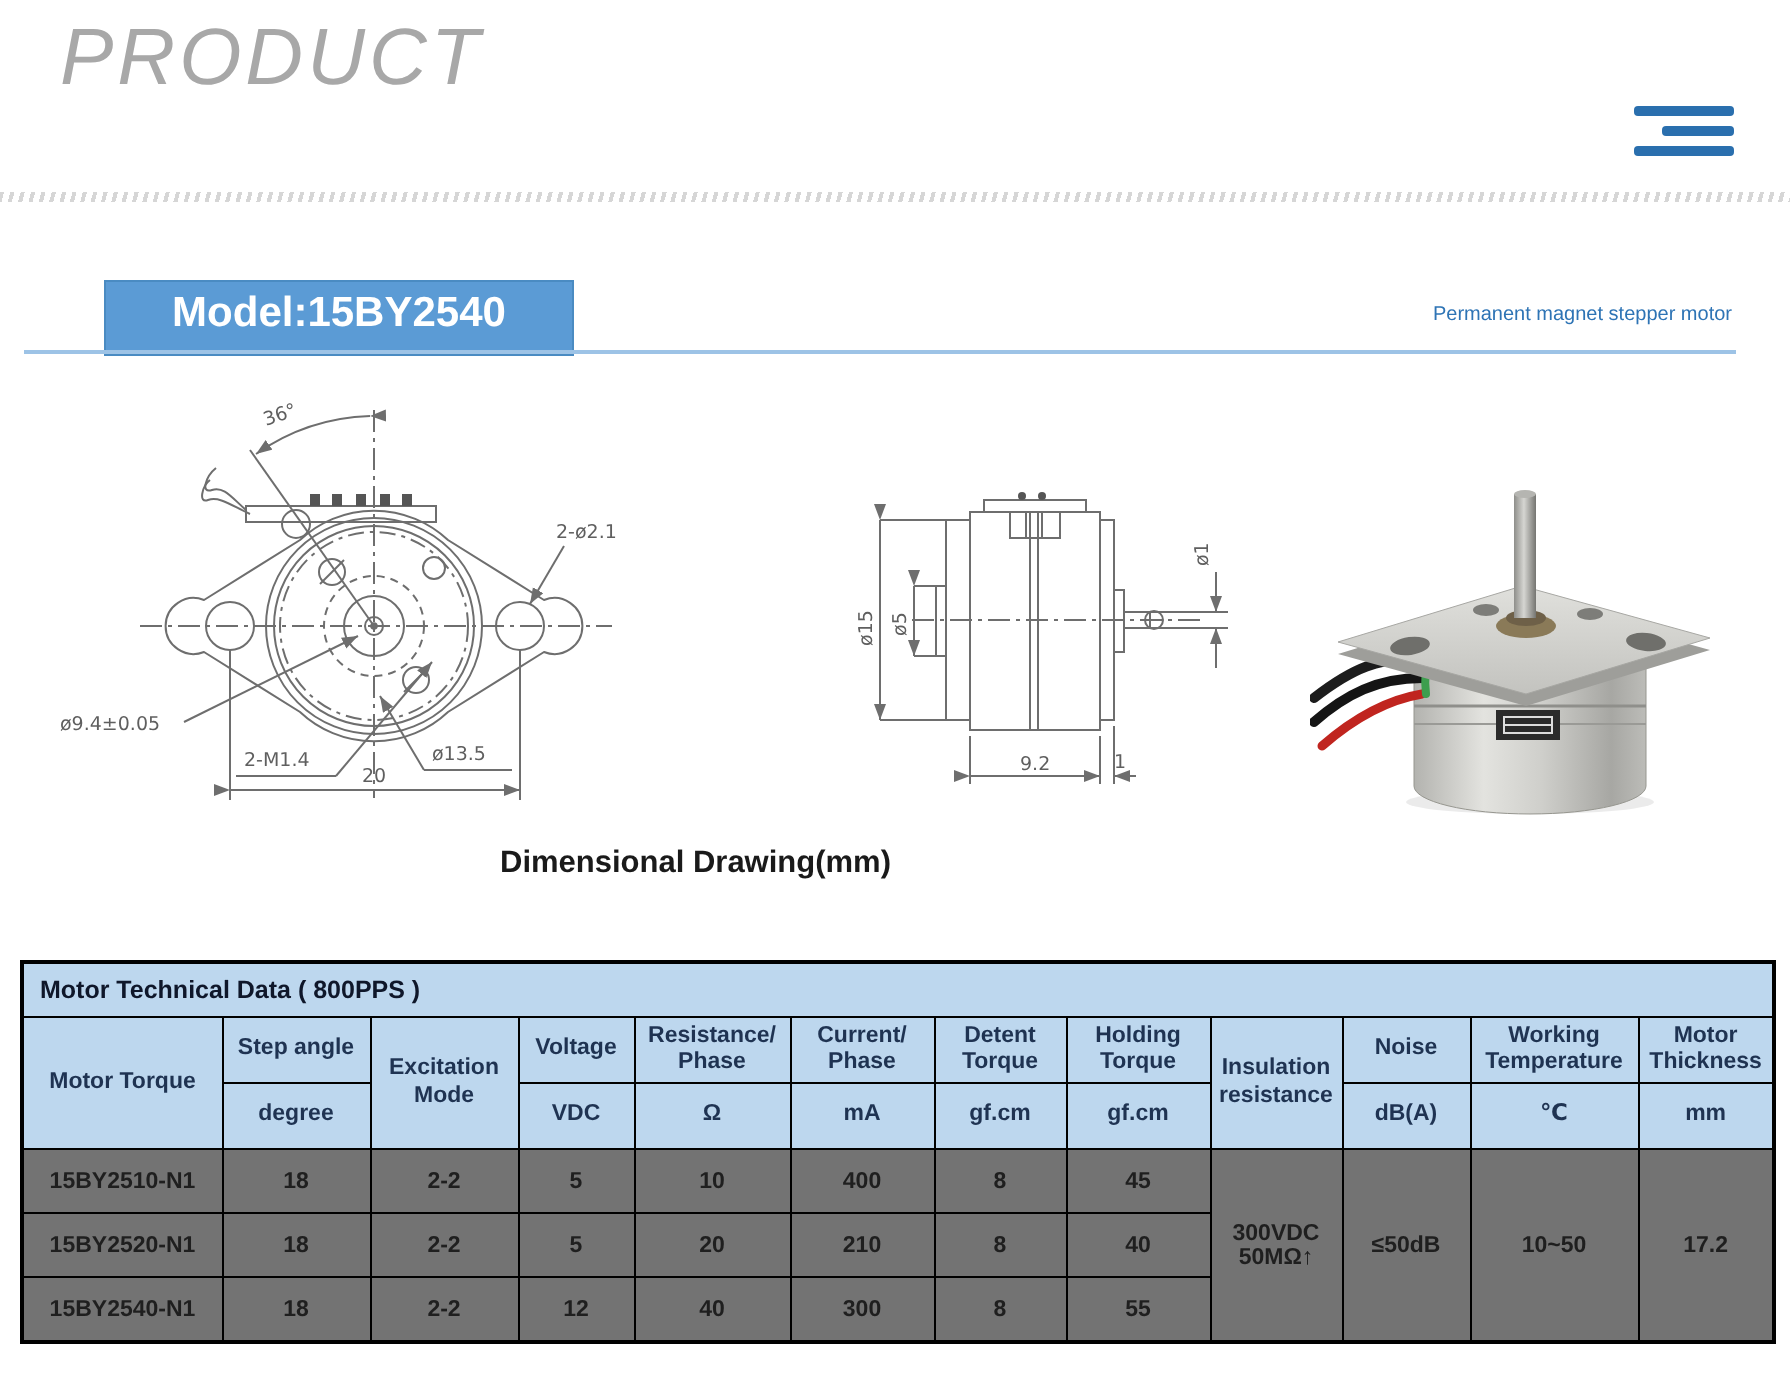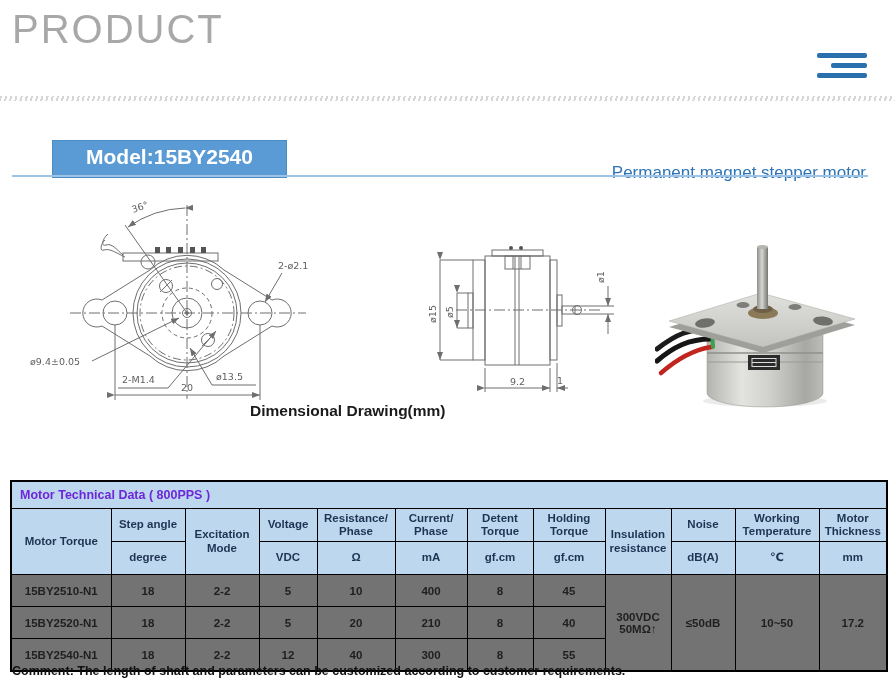--- a/index.html
+++ b/index.html
@@ -1,50 +1,50 @@
 <!DOCTYPE html>
 <html><head>
 <meta charset="utf-8">
 <style>
   html,body{margin:0;padding:0;background:#fff;}
   .page{position:relative;width:895px;height:694px;background:#ffffff;overflow:hidden;
         font-family:"Liberation Sans","DejaVu Sans",sans-serif;}
 
   
-  .page-title{position:absolute;left:12px;top:8px;color:#a8a8a8;font-size:40px;
-              letter-spacing:2px;line-height:42px;font-weight:400;}
+  .page-title{position:absolute;left:30px;top:8px;color:#a8a8a8;font-size:40px;
+              letter-spacing:2px;line-height:42px;font-weight:400;font-style:italic;}
   .menu-icon{position:absolute;left:817px;top:53px;width:50px;height:26px;cursor:pointer;}
   .menu-icon .bar{position:absolute;height:5px;background:#2a6fae;border-radius:2px;}
   .menu-icon .b1{left:0;top:0;width:50px;}
   .menu-icon .b2{left:14px;top:10px;width:36px;}
   .menu-icon .b3{left:0;top:20px;width:50px;}
   .hatch{position:absolute;left:0;top:96px;width:895px;height:5px;
          background:repeating-linear-gradient(105deg,#d6d6d6 0 2px,#ffffff 2px 5px);}
 
   
   .model-banner{position:absolute;left:52px;top:140px;width:235px;height:38px;
                 background:#5b9bd5;border:1px solid #4a8bc2;box-sizing:border-box;
                 color:#ffffff;font-size:21px;font-weight:700;text-align:center;line-height:31px;}
-  .subtitle{position:absolute;right:29px;top:163px;color:#2e74b5;font-size:17px;}
+  .subtitle{position:absolute;right:29px;top:152px;color:#2e74b5;font-size:10px;}
   .blue-rule{position:absolute;left:12px;top:175px;width:856px;height:2px;background:#9dc3e6;}
 
   
   .fv{position:absolute;left:30px;top:197px;}
   .sv{position:absolute;left:420px;top:228px;}
   .photo{position:absolute;left:655px;top:235px;}
   svg text{font-family:"DejaVu Sans",sans-serif;fill:#5f5f5f;font-size:9.5px;}
-  .caption{position:absolute;left:250px;top:402px;font-size:15.5px;font-weight:700;color:#1a1a1a;}
+  .caption{position:absolute;left:250px;top:423px;font-size:15.5px;font-weight:700;color:#1a1a1a;}
 
   
   table.spec{position:absolute;left:10px;top:480px;width:876px;border-collapse:collapse;
              table-layout:fixed;border:2px solid #000;}
   table.spec td{border:1px solid #000;text-align:center;vertical-align:middle;
                 font-size:11.5px;font-weight:700;color:#1f1f1f;padding:2px 1px;
                 white-space:pre-line;overflow:hidden;}
-  table.spec tr.title-row td{background:#bdd7ee;color:#6d28d9;text-align:left;
+  table.spec tr.title-row td{background:#bdd7ee;color:#0f172a;text-align:left;
                 padding-left:8px;font-size:12.5px;height:22px;}
   table.spec tr.hdr td{background:#bdd7ee;color:#1f3352;height:28px;line-height:1.15;}
   table.spec tr.data td{height:27px;background:#737373;}
   .comment{position:absolute;left:12px;top:664px;font-size:12.5px;font-weight:700;color:#111;}
 </style>
 </head>
 <body>
 
 <div class="page">
 
@@ -313,15 +313,14 @@
       <td>2-2</td>
       <td>12</td>
       <td>40</td>
       <td>300</td>
       <td>8</td>
       <td>55</td>
     </tr>
   </tbody>
     </table>
 
-  <div class="comment">Comment: The length of shaft and parameters can be customized according to customer requirements.</div>
 
 </div>
 
 </body></html>

